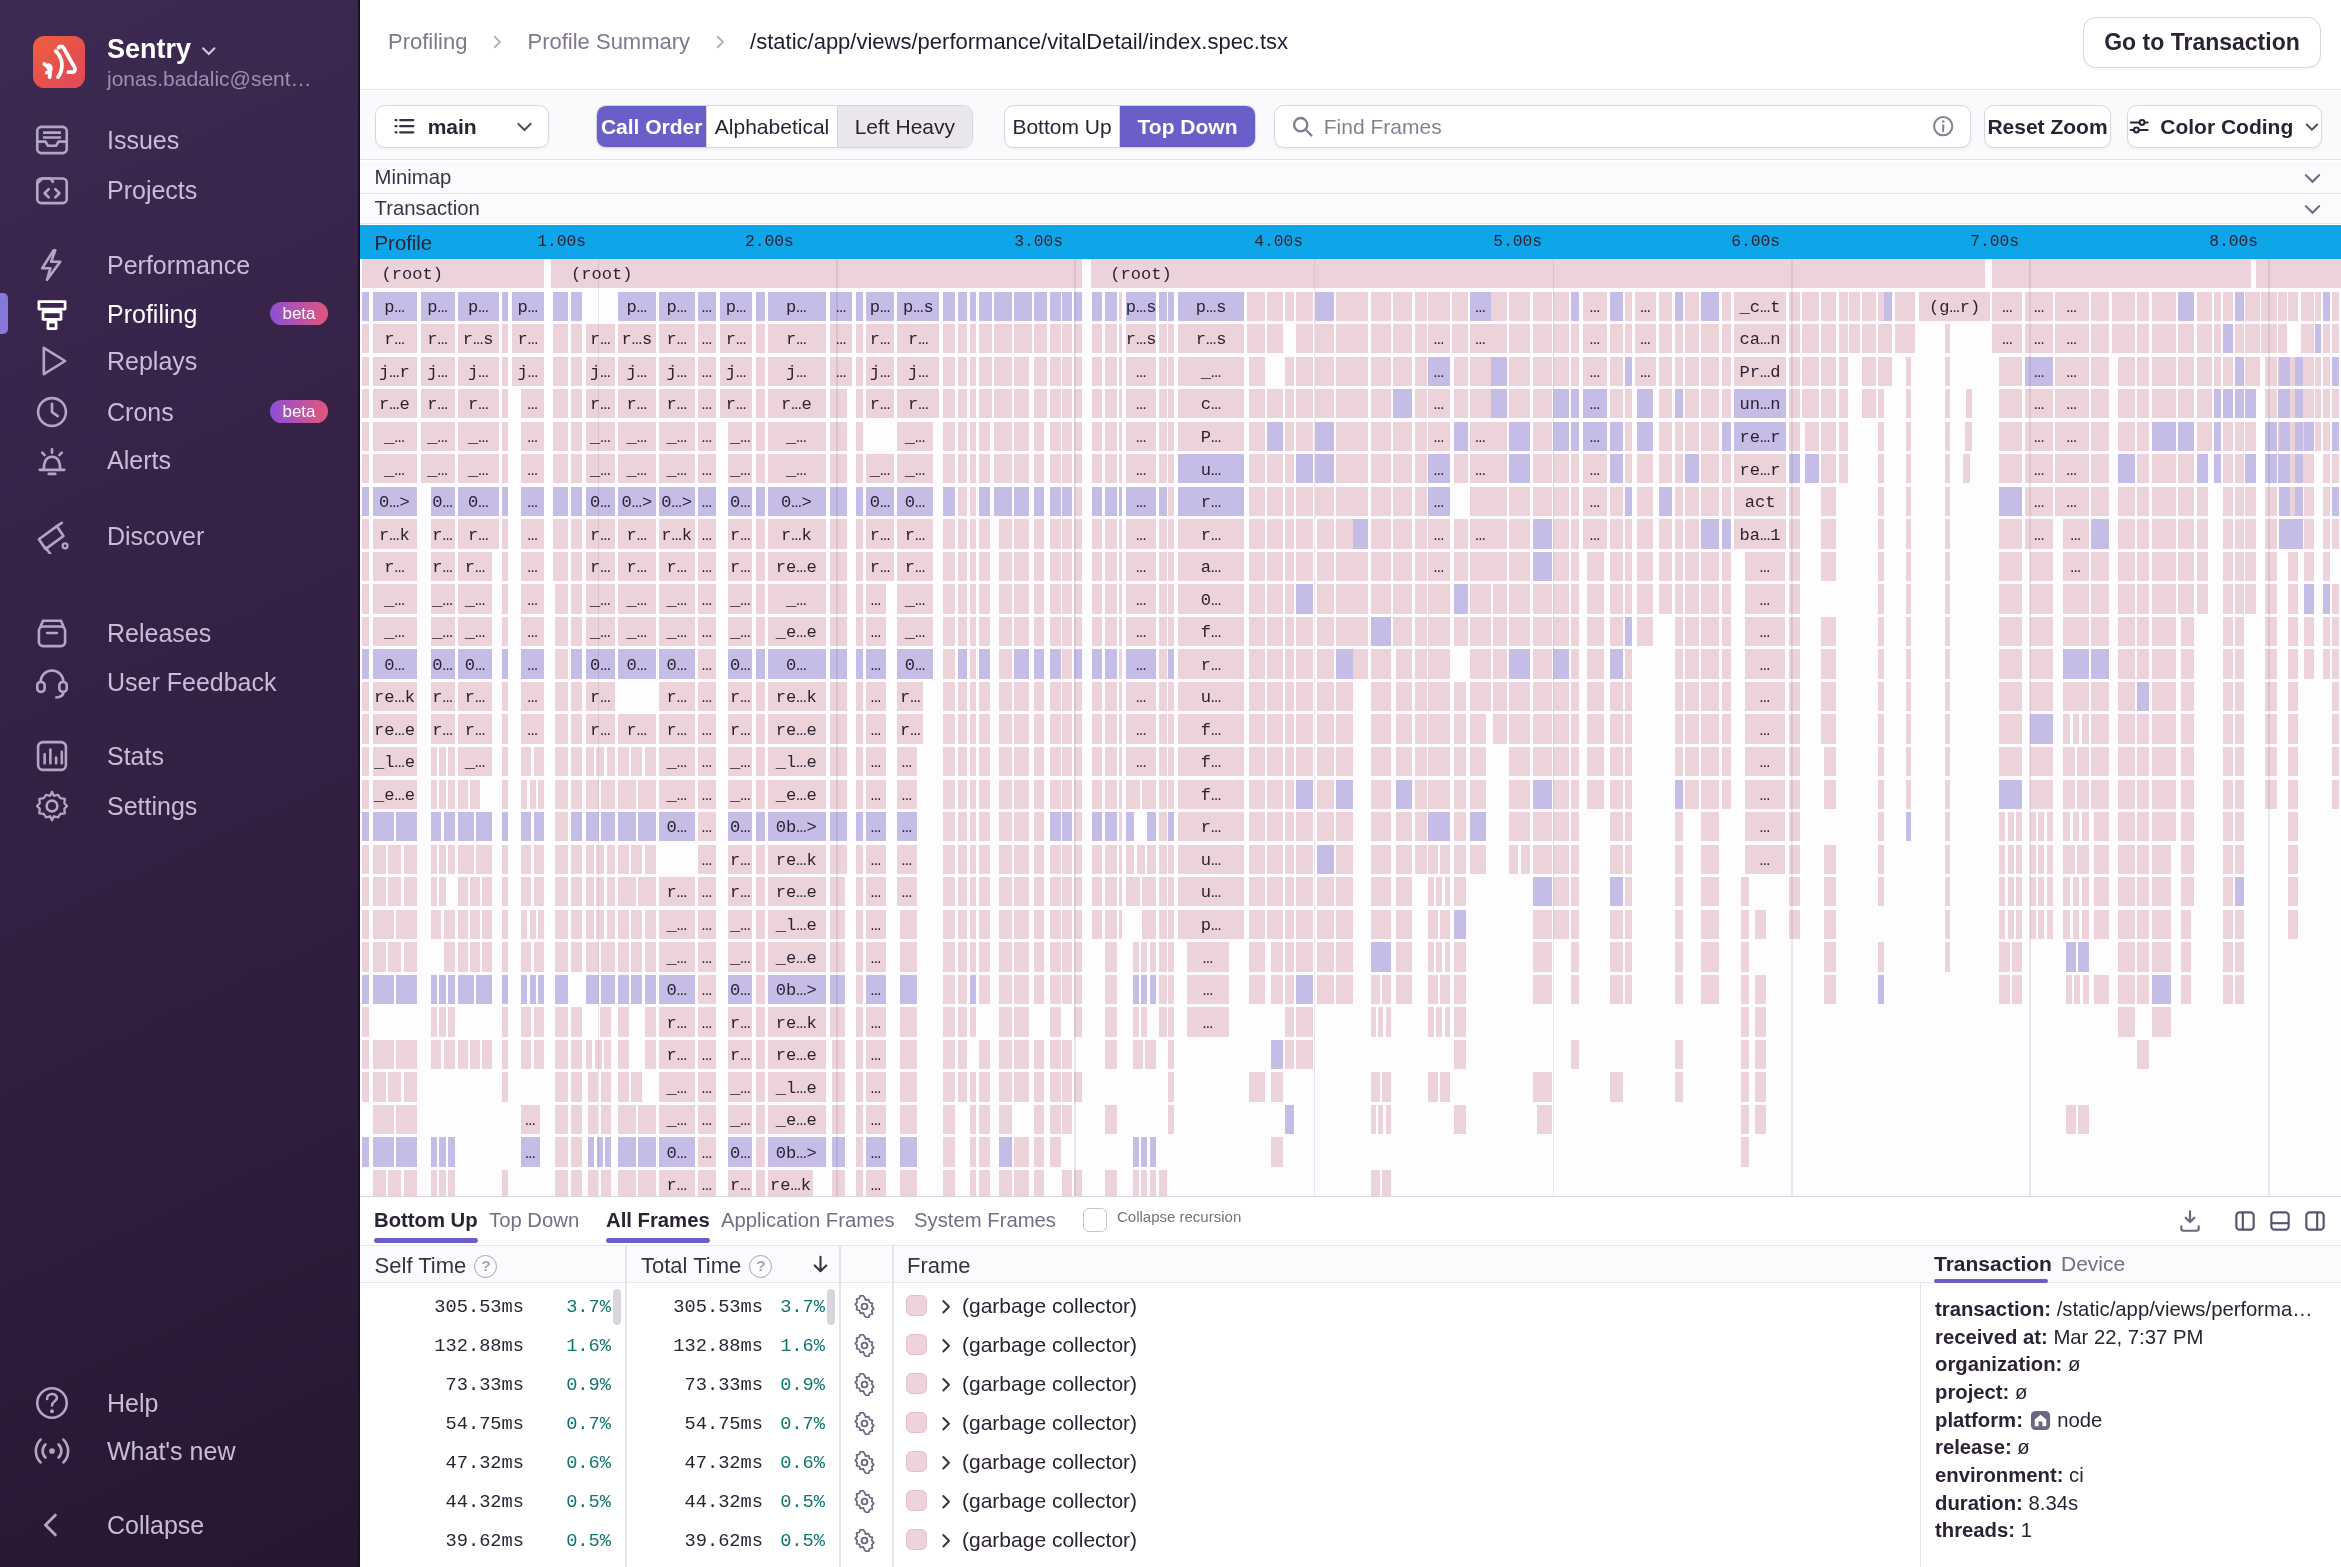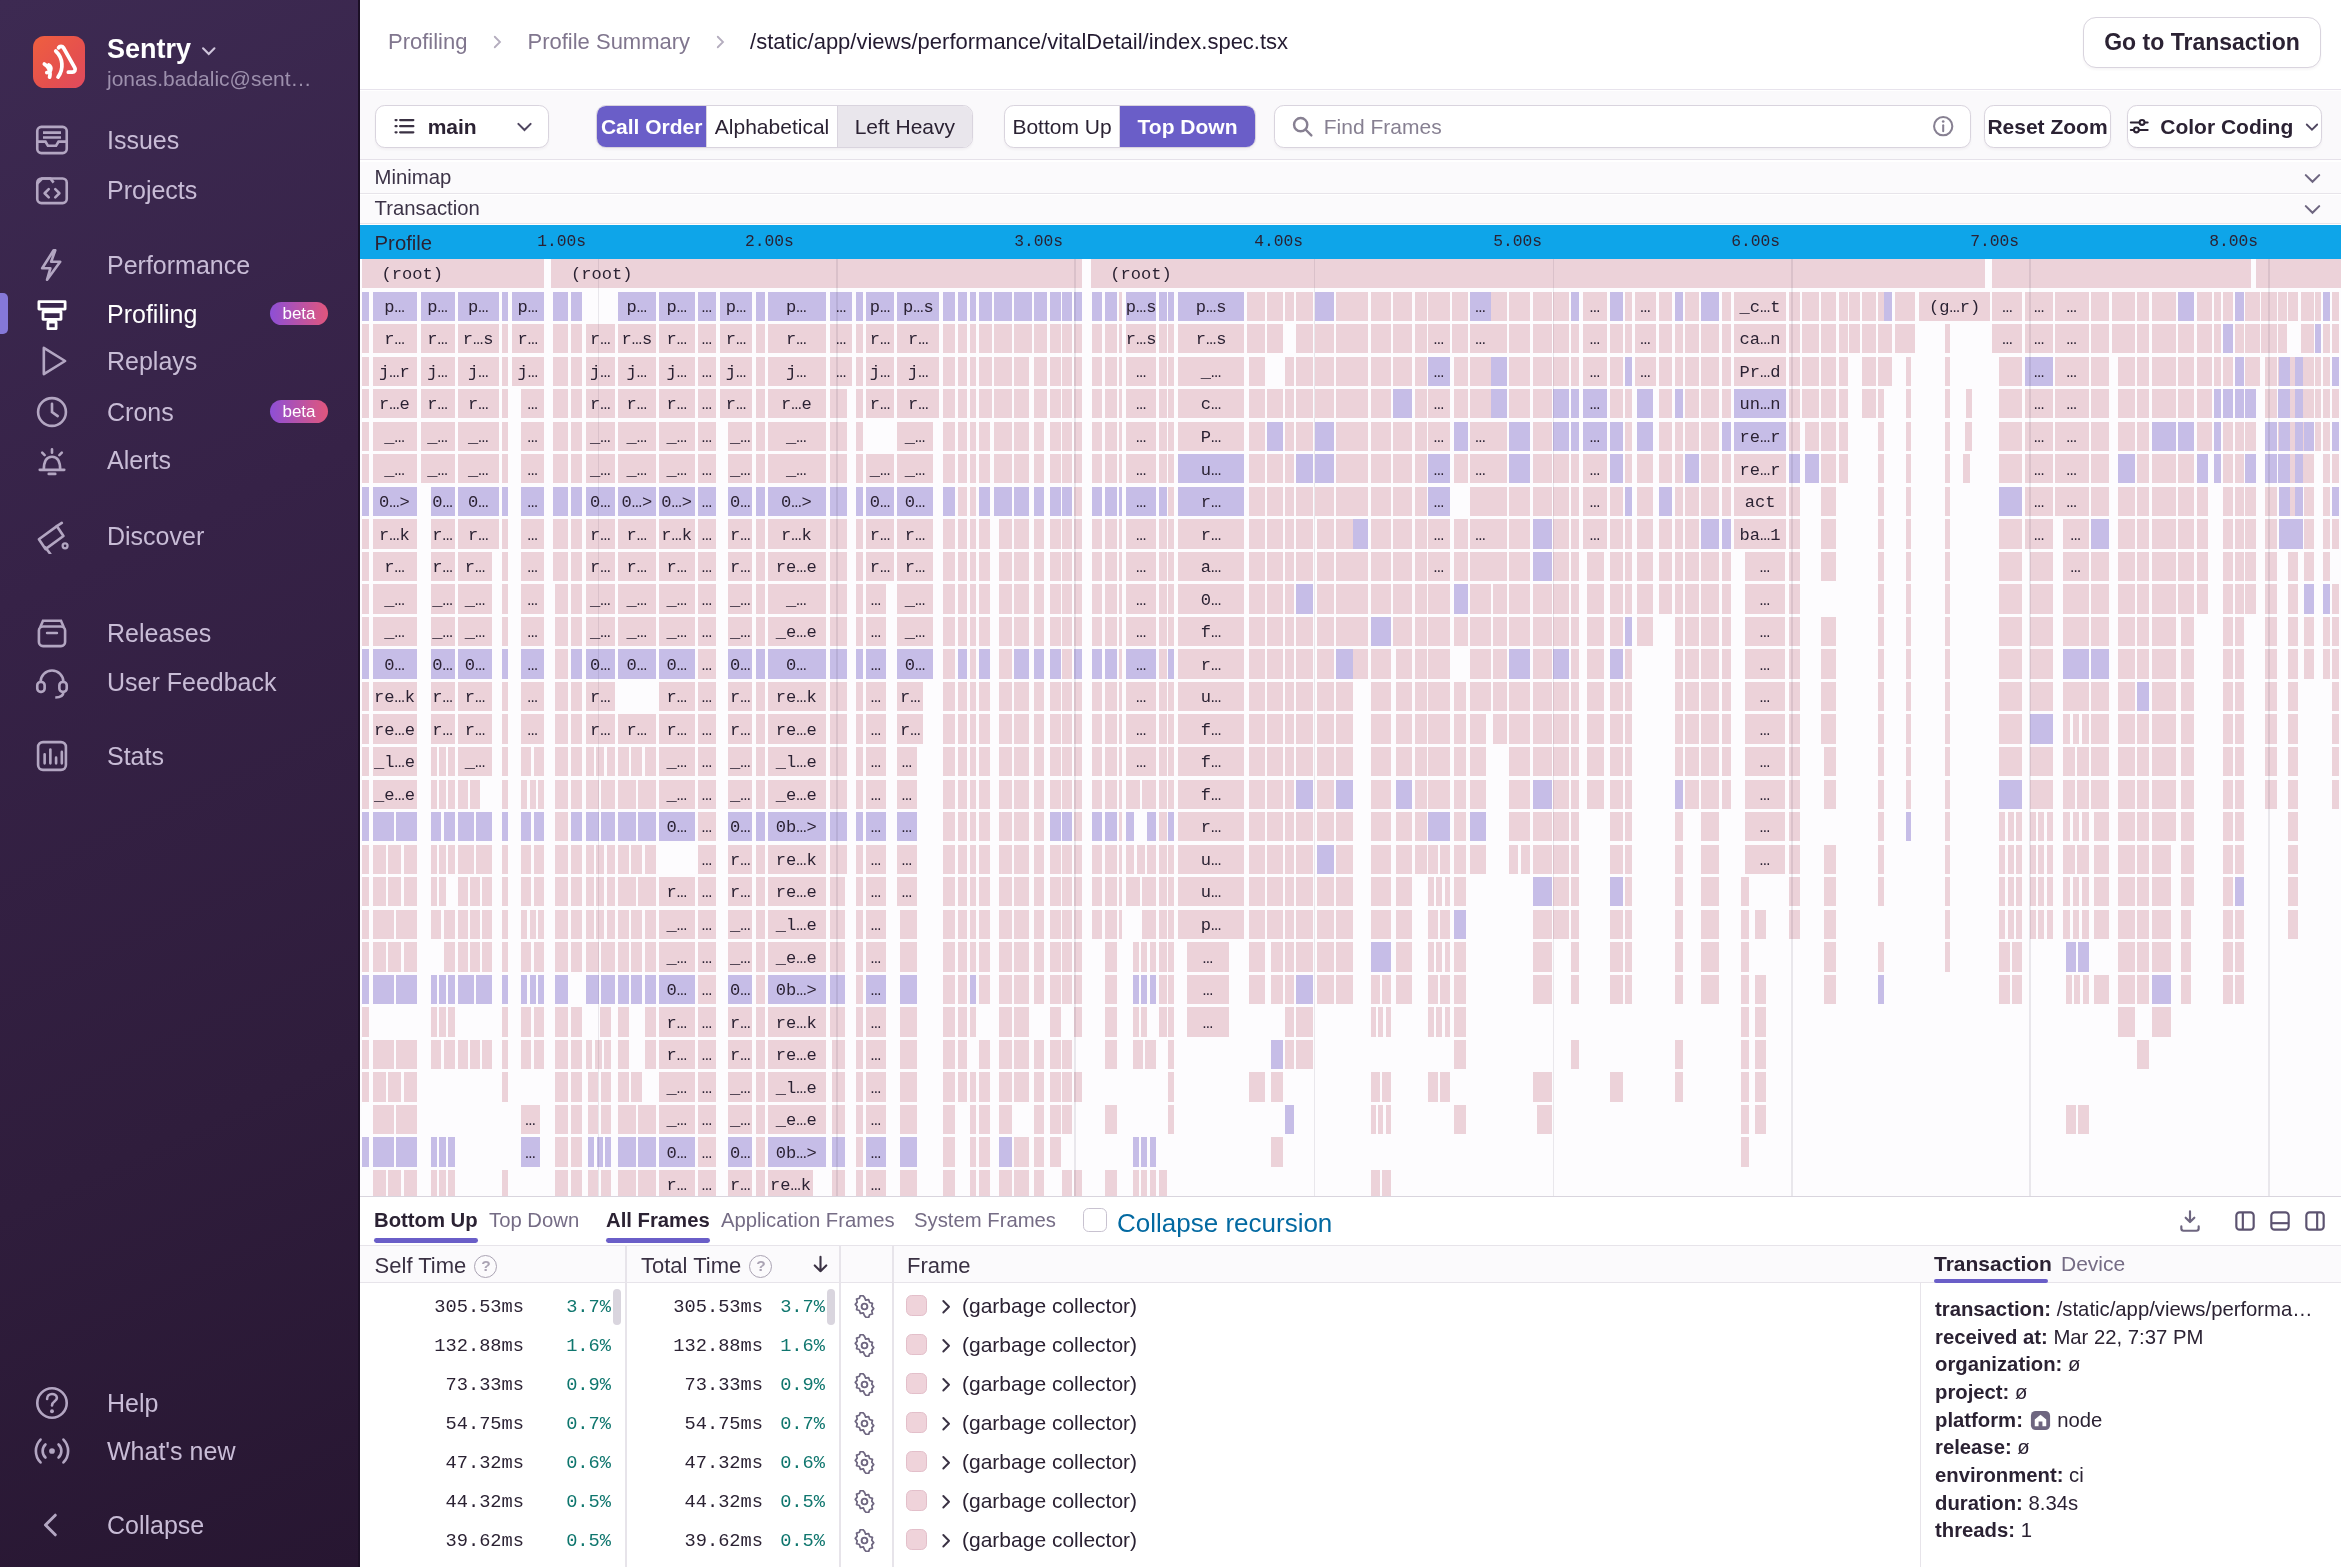--- a/index.html
+++ b/index.html
@@ -151,20 +151,27 @@
         <path d="M36 34c0 5-4 7-10 7" fill="none" stroke="#b3a6c2" stroke-width="3.2"></path>
       </svg>
       <span class="lb">User Feedback</span>
     </div>
     <div class="nav" style="top:732px">
       <svg class="ic" viewBox="0 0 44 44">
         <rect x="5" y="5" width="34" height="34" rx="6" fill="none" stroke="#b3a6c2" stroke-width="3.2"></rect>
         <path d="M13 31V20M20 31V14M27 31v-7M34 31V17" stroke="#b3a6c2" stroke-width="3.2" stroke-linecap="round"></path>
       </svg>
       <span class="lb">Stats</span>
+    </div>
+    <div class="nav" style="top:782px">
+      <svg class="ic" viewBox="0 0 44 44">
+        <circle cx="22" cy="22" r="6.5" fill="none" stroke="#b3a6c2" stroke-width="3.2"></circle>
+        <path d="M22 3l2.5 5.5L30 7l3 4.5 6 .8-.7 6L42 22l-3.7 3.7.7 6-6 .8L30 37l-5.5-1.5L22 41l-2.5-5.5L14 37l-3-4.5-6-.8.7-6L2 22l3.7-3.7-.7-6 6-.8L14 7l5.5 1.5z" fill="none" stroke="#b3a6c2" stroke-width="3" stroke-linejoin="round" transform="scale(0.92) translate(2,2)"></path>
+      </svg>
+      <span class="lb">Settings</span>
     </div>
     <div class="nav" style="top:1379px">
       <svg class="ic" viewBox="0 0 44 44">
         <circle cx="22" cy="22" r="18" fill="none" stroke="#b3a6c2" stroke-width="3.2"></circle>
         <path d="M16 17c0-4 3-6 6-6s6 2 6 5c0 4-6 4-6 9" fill="none" stroke="#b3a6c2" stroke-width="3.2" stroke-linecap="round"></path>
         <circle cx="22" cy="32" r="2.4" fill="#b3a6c2"></circle>
       </svg>
       <span class="lb">Help</span>
     </div>
     <div class="nav" style="top:1427px">
@@ -2780,21 +2787,21 @@
       <text x="2551" y="663" text-anchor="middle">…</text>
       <text x="2551" y="703" text-anchor="middle">…</text>
 </svg>
     <div id="bottom">
       <div class="tab on" style="left:14px">Bottom Up<span class="ul"></span></div>
       <div class="tab" style="left:129px">Top Down</div>
       <div class="tab on" style="left:246px">All Frames<span class="ul"></span></div>
       <div class="tab" style="left:361px">Application Frames</div>
       <div class="tab" style="left:554px">System Frames</div>
       <div style="position:absolute;left:723px;top:11.4px;width:23.6px;height:23.6px;border:1.6px solid #c8c2d0;border-radius:5.7px;background:#fff"></div>
-<span style="position:absolute;left:757px;top:11.4px;font-size:26px;color:#0369a1">Collapse recursion</span>
+<span style="position:absolute;left:757px;top:11.4px;font-size:15px;color:#737373">Collapse recursion</span>
       <svg style="position:absolute;left:1817px;top:10.6px" width="26" height="26" viewBox="0 0 24 24">
         <path d="M12 3v10M8 9l4 4 4-4" fill="none" stroke="#6e6680" stroke-width="2" stroke-linecap="round" stroke-linejoin="round"></path>
         <path d="M4 17v2a2 2 0 002 2h12a2 2 0 002-2v-2" fill="none" stroke="#6e6680" stroke-width="2" stroke-linecap="round"></path>
       </svg>
       <svg style="position:absolute;left:1872px;top:10.6px" width="26" height="26" viewBox="0 0 24 24">
         <rect x="4" y="4" width="16" height="16" rx="3" fill="none" stroke="#5c5370" stroke-width="2"></rect>
         <path d="M10 4v16" stroke="#5c5370" stroke-width="2"></path>
       </svg>
       <svg style="position:absolute;left:1907px;top:10.6px" width="26" height="26" viewBox="0 0 24 24">
         <rect x="4" y="4" width="16" height="16" rx="3" fill="none" stroke="#5c5370" stroke-width="2"></rect>

